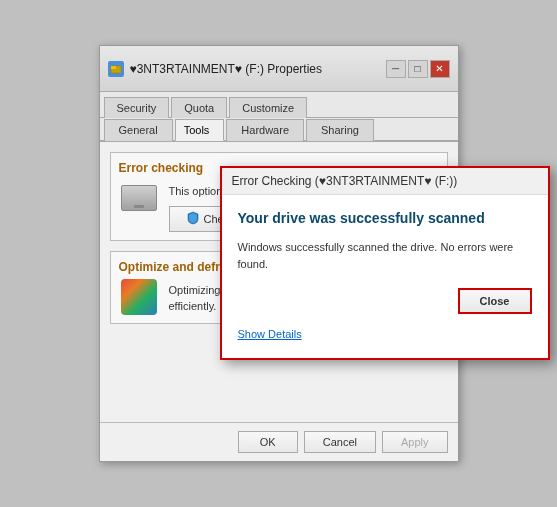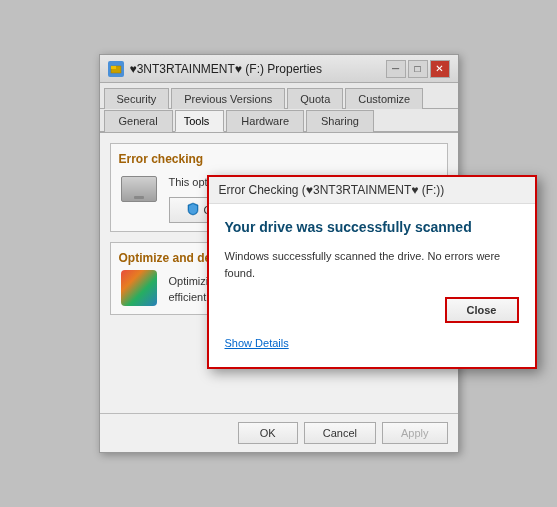--- a/index.html
+++ b/index.html
@@ -24,21 +24,21 @@
       position: relative;
     }
 
     .title-bar {
       background: linear-gradient(to bottom, #e8e8e8, #d4d4d4);
       padding: 6px 8px;
       display: flex;
       align-items: center;
       justify-content: space-between;
       border-bottom: 1px solid #aaa;
-      height: 28px;
+      height: 46px;
     }
 
     .title-bar-left {
       display: flex;
       align-items: center;
       gap: 6px;
     }
 
     .title-icon {
       width: 16px;
@@ -245,21 +245,21 @@
       top: 0;
       left: 0;
       right: 0;
       bottom: 0;
       pointer-events: none;
     }
 
     .error-dialog {
       position: absolute;
       top: 120px;
-      left: 107px;
+      left: 120px;
       width: 330px;
       background: white;
       border: 2px solid #cc0000;
       box-shadow: 4px 4px 12px rgba(0,0,0,0.4);
       pointer-events: all;
       z-index: 10;
     }
 
     .dialog-title-bar {
       background: #f0f0f0;
@@ -331,21 +331,20 @@
     </div>
     <div class="title-controls">
       <button class="title-btn">─</button>
       <button class="title-btn">□</button>
       <button class="title-btn close-btn">✕</button>
     </div>
   </div>
 
   <div class="tab-row">
     <div class="tab">Security</div>
-    <div class="tab">Previous Versions</div>
     <div class="tab">Quota</div>
     <div class="tab">Customize</div>
   </div>
 
   <div class="tab-row2">
     <div class="tab2">General</div>
     <div class="tab2 active">Tools</div>
     <div class="tab2">Hardware</div>
     <div class="tab2">Sharing</div>
   </div>

